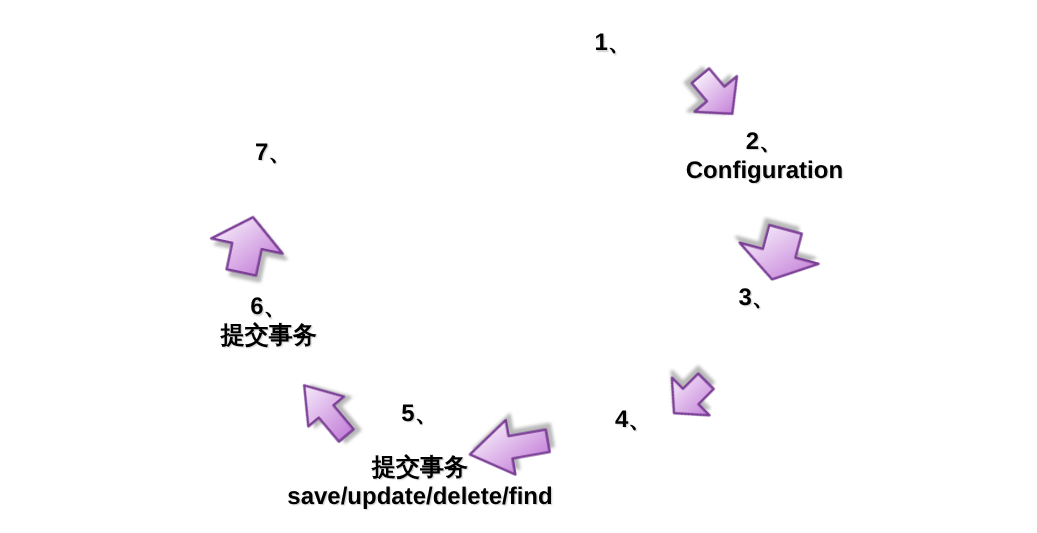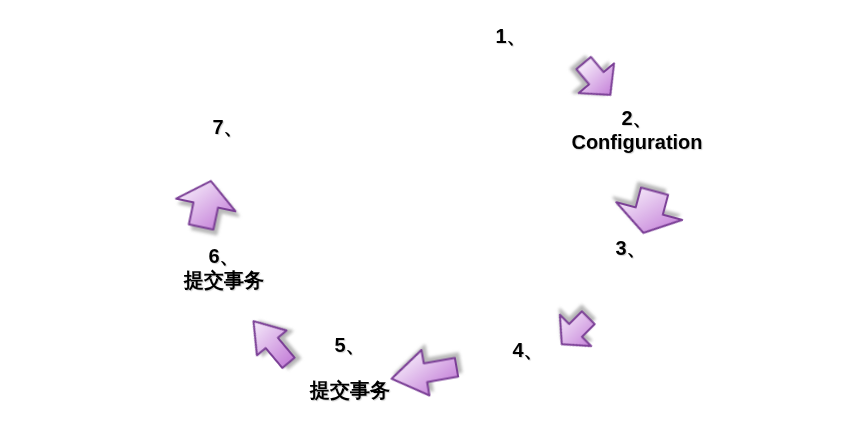--- a/index.html
+++ b/index.html
@@ -52,20 +52,21 @@
     <span class="ln">3、</span>
   </div>
 
   <div class="step" style="left:408px;top:338px;">
     <span class="ln">4、</span>
   </div>
 
   <div class="step" style="left:230px;top:333px;">
     <span class="ln">5、</span>
     <span class="ln gap">提交事务</span>
+    <span class="ln">save/update/delete/find</span>
   </div>
 
   <div class="step" style="left:104px;top:244px;">
     <span class="ln">6、</span>
     <span class="ln">提交事务</span>
   </div>
 
   <div class="step" style="left:108px;top:115px;">
     <span class="ln">7、</span>
   </div>

